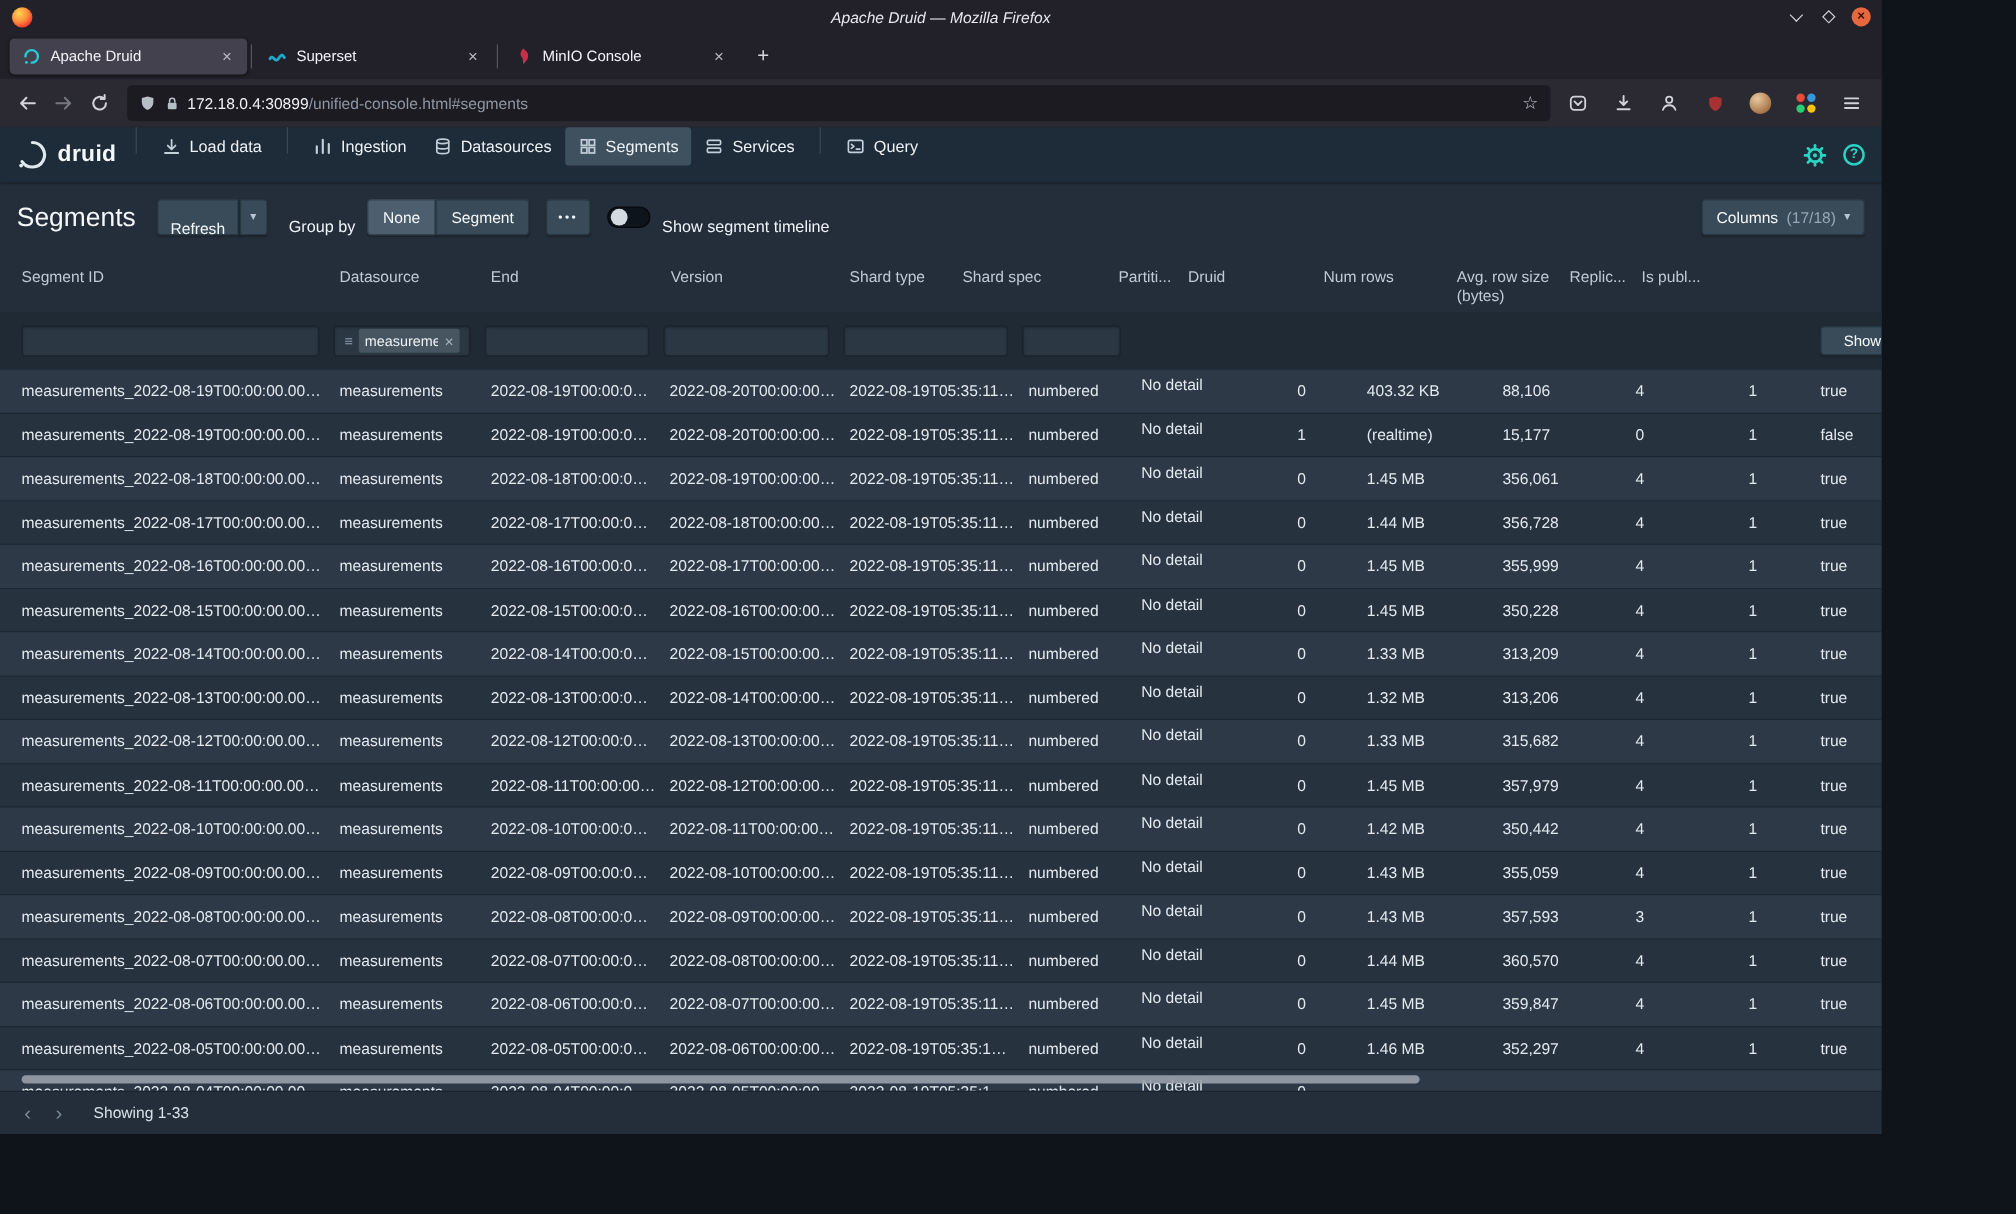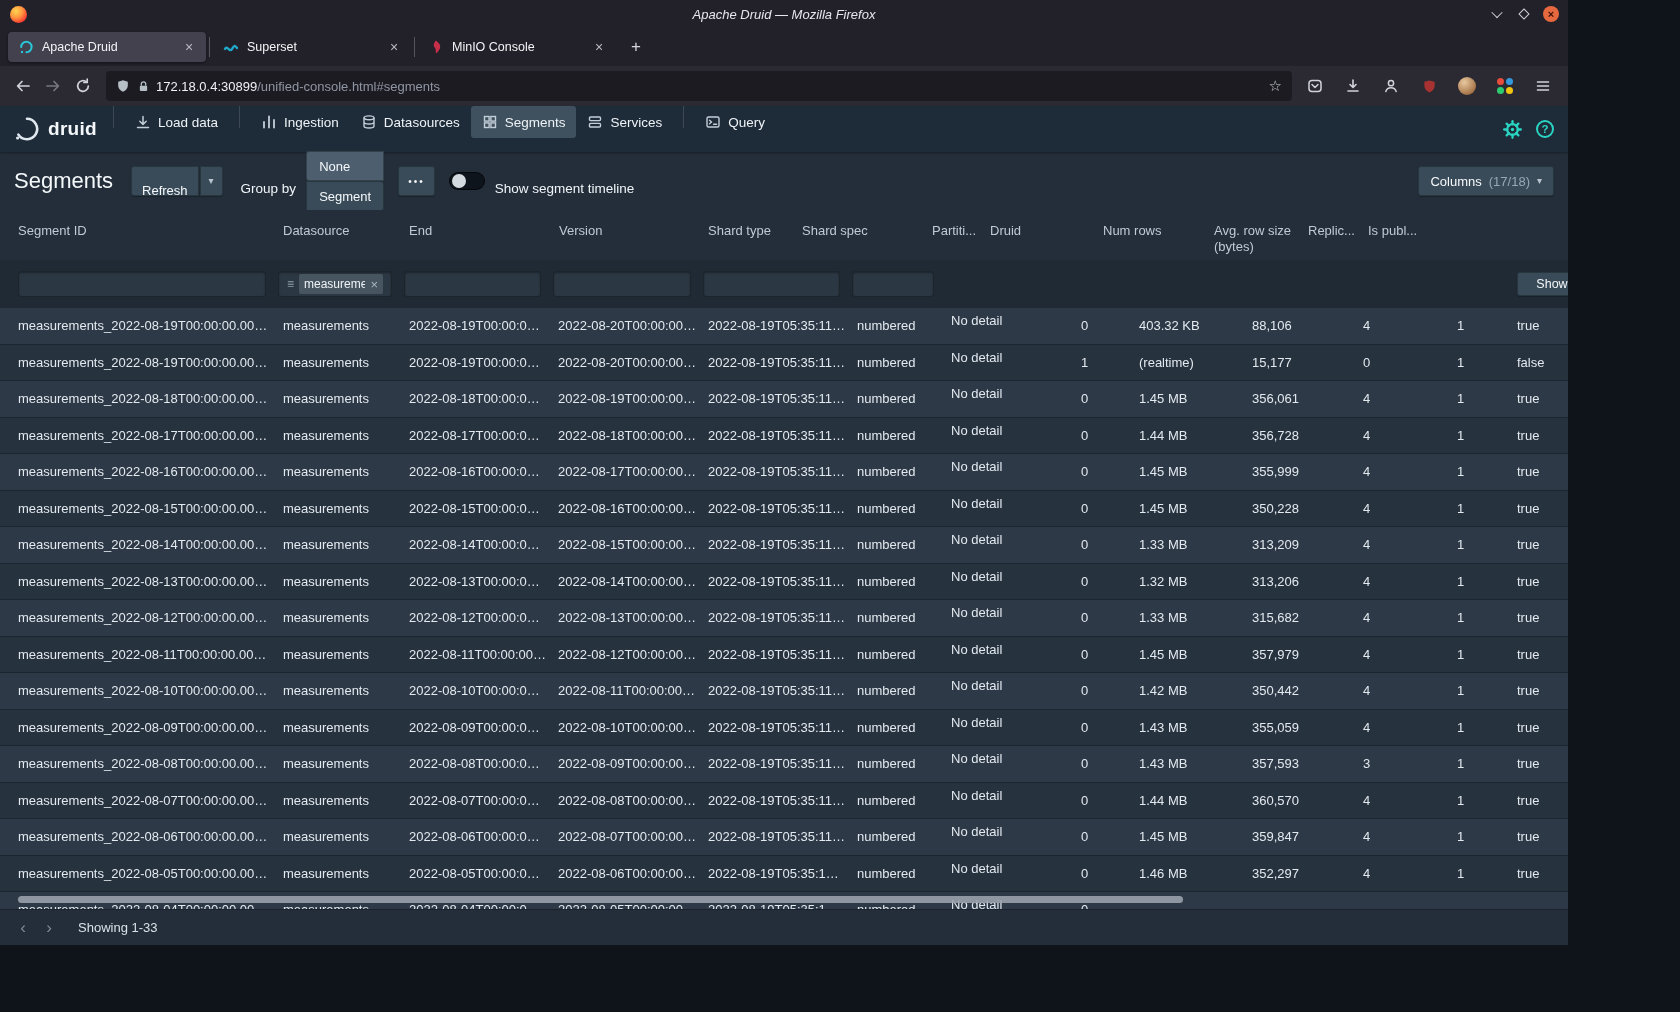--- a/index.html
+++ b/index.html
@@ -57,21 +57,21 @@
   
   .page-head{height:58px;display:flex;align-items:center;padding:0 14px;flex:none;}
   .page-title{font-size:22px;font-weight:500;color:#f5f8fa;margin-right:18px;}
   .btn{background:#394b59;color:#f5f8fa;font-size:13px;border-radius:3px;height:30px;display:flex;align-items:center;
        box-shadow:inset 0 0 0 1px rgba(16,22,26,.4),0 1px 1px rgba(0,0,0,.25);}
   .split{display:flex;margin-right:18px;}
   .split .main{padding:0 11px;gap:17px;border-radius:3px 0 0 3px;flex-direction:column;}
   .split .caret-seg{width:24px;justify-content:center;border-radius:0 3px 3px 0;border-left:1px solid rgba(0,0,0,.45);}
   .caret{color:#b9c6d1;font-size:10px;line-height:1;}
   .label-text{color:#f0f4f8;font-size:13.5px;margin-top:14px;}
-  .btn-group{display:flex;margin:0 14px 0 10px;flex-direction:column;}
+  .btn-group{display:flex;margin:0 14px 0 10px;}
   .btn-group .btn{border-radius:0;padding:0 13px;}
   .btn-group .btn:first-child{border-radius:3px 0 0 3px;}
   .btn-group .btn:last-child{border-radius:0 3px 3px 0;}
   .btn.selected{background:#4d5f6e;}
   .btn.small{padding:0 10px;margin-right:14px;font-size:10px;letter-spacing:2px;}
   .toggle{width:36px;height:18px;border-radius:10px;background:#0d141b;border:1px solid rgba(0,0,0,.6);position:relative;margin-right:10px;flex:none;}
   .toggle .knob{width:14px;height:14px;border-radius:50%;background:#d3dbe1;position:absolute;left:2px;top:1px;}
   .columns-btn{margin-left:auto;padding:0 12px;gap:7px;}
   .cols-count{color:#97a7b5;}
 

